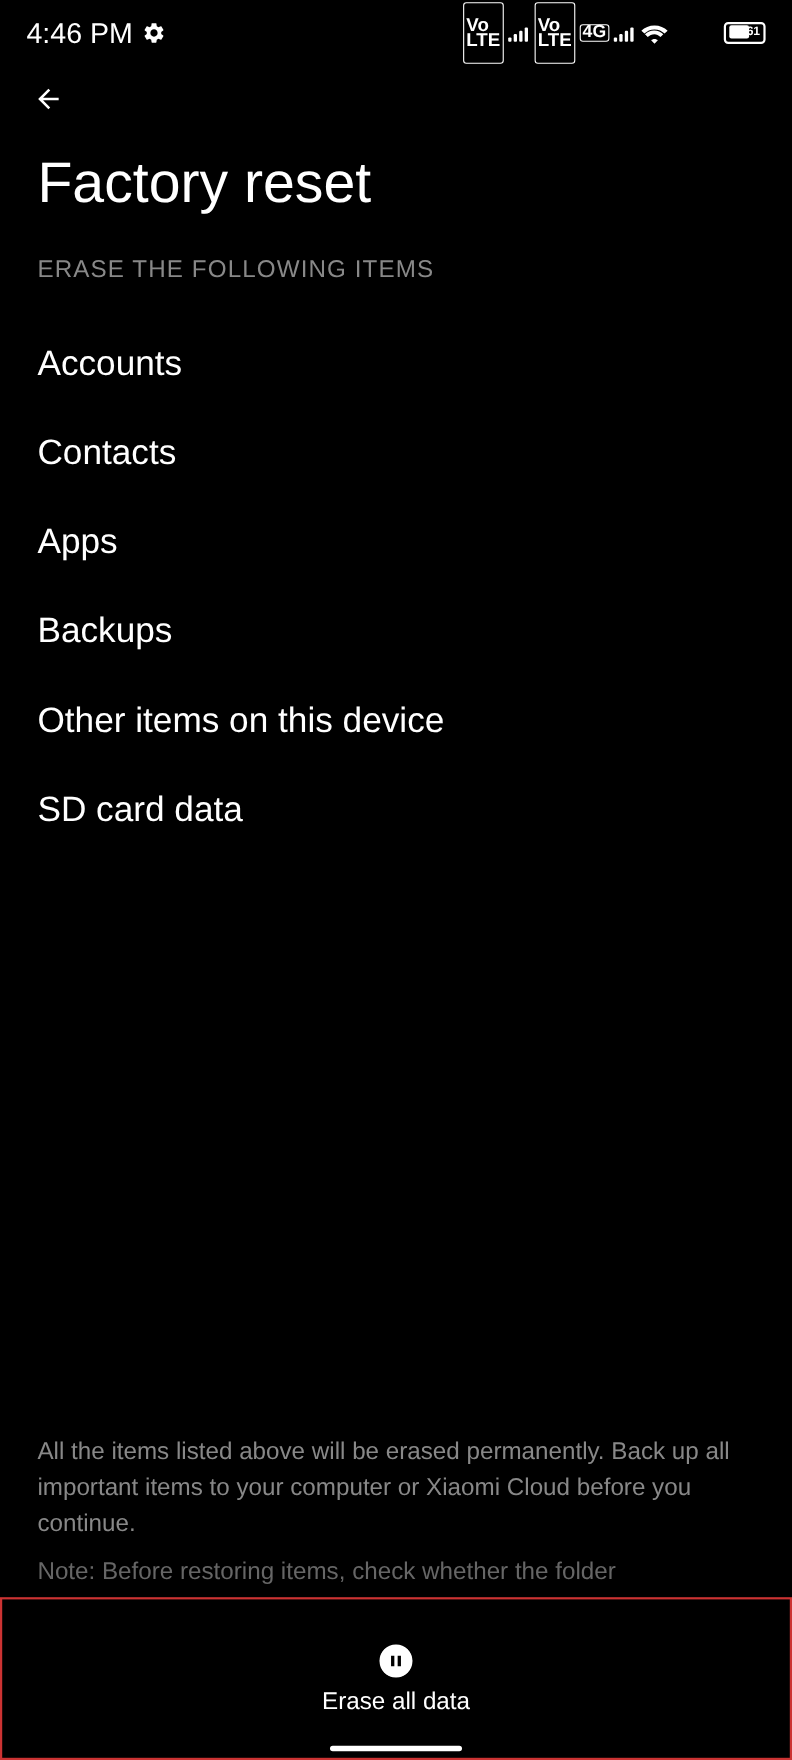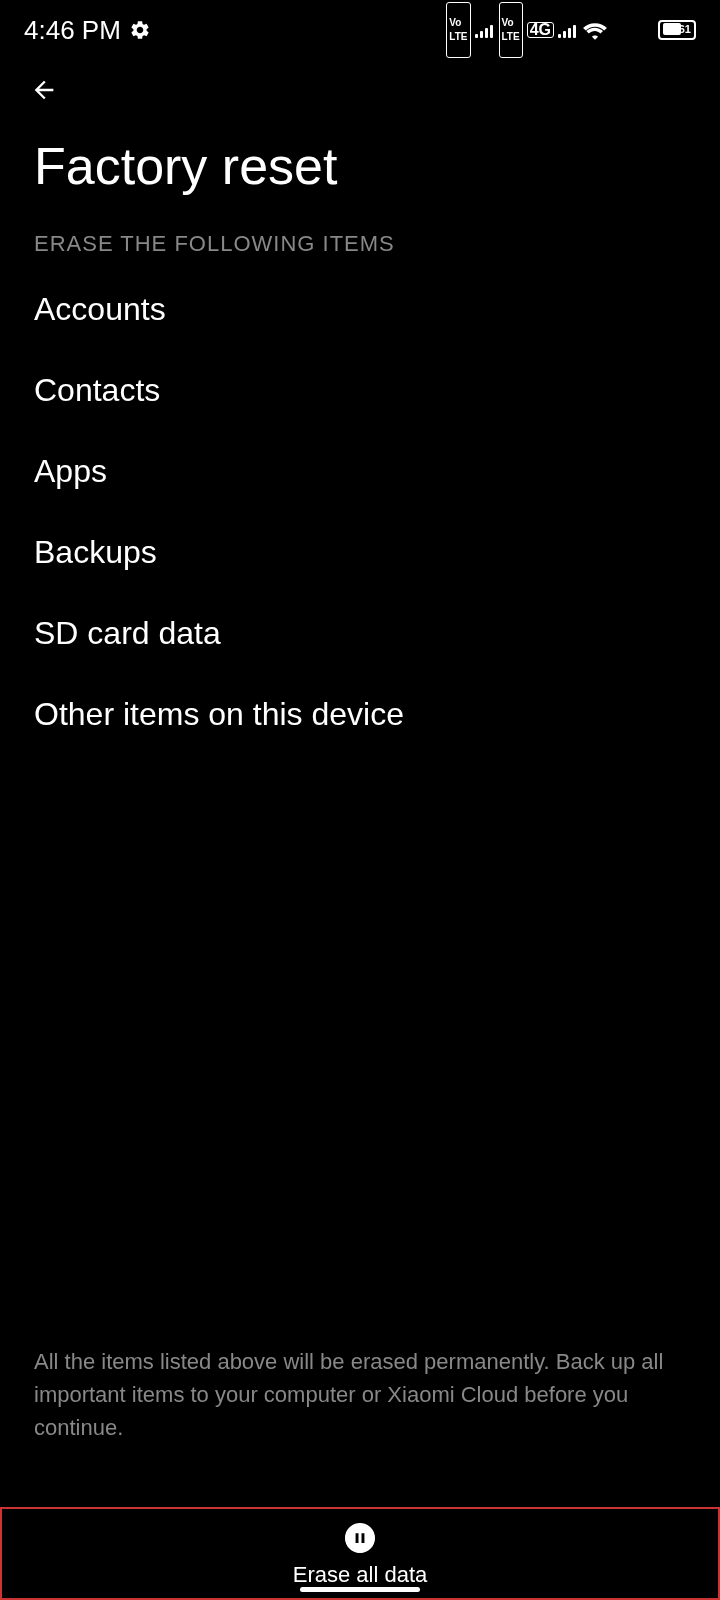--- a/index.html
+++ b/index.html
@@ -48,21 +48,21 @@
       gap: 6px;
     }
 
     .signal-group {
       display: flex;
       align-items: center;
       gap: 4px;
     }
 
     .volte-badge {
-      font-size: 10px;
+      font-size: 17px;
       font-weight: bold;
       color: #fff;
       border: 1.5px solid #fff;
       border-radius: 3px;
       padding: 13px 2px;
       line-height: 14px;
     }
 
     .signal-bars {
       display: flex;
@@ -136,21 +136,21 @@
       color: #ffffff;
       line-height: 1.1;
       margin-bottom: 36px;
     }
 
     .section-label {
       font-size: 22px;
       color: #888888;
       letter-spacing: 1px;
       font-weight: 400;
-      margin-bottom: 12px;
+      margin-bottom: 32px;
       text-transform: uppercase;
     }
 
     .erase-items-list {
       list-style: none;
     }
 
     .erase-item {
       font-size: 32px;
       font-weight: 400;
@@ -179,21 +179,21 @@
       color: #666666;
       line-height: 1.5;
     }
 
     
     .erase-btn-container {
       position: absolute;
       bottom: 0;
       left: 0;
       right: 0;
-      height: 93px;
+      height: 148px;
       display: flex;
       justify-content: center;
       align-items: center;
       border: 2.5px solid #cc3333;
       background: #000000;
     }
 
     .erase-btn {
       display: flex;
       flex-direction: column;
@@ -280,27 +280,28 @@
 </div>
 
 <div class="main-content">
   <h1 class="page-title">Factory reset</h1>
   <p class="section-label">ERASE THE FOLLOWING ITEMS</p>
   <ul class="erase-items-list">
     <li class="erase-item">Accounts</li>
     <li class="erase-item">Contacts</li>
     <li class="erase-item">Apps</li>
     <li class="erase-item">Backups</li>
+    <li class="erase-item">Other items on this device</li>
     <li class="erase-item">SD card data</li>
-    <li class="erase-item">Other items on this device</li>
   </ul>
 </div>
 
 <div class="bottom-info">
   <p>All the items listed above will be erased permanently. Back up all important items to your computer or Xiaomi Cloud before you continue.</p>
+  <p class="note-text">Note: Before restoring items, check whether the folder</p>
 </div>
 
 <div class="erase-btn-container">
   <button class="erase-btn">
     <svg class="erase-btn-icon" viewBox="0 0 24 24" fill="white">
       <path d="M12 2C6.48 2 2 6.48 2 12s4.48 10 10 10 10-4.48 10-10S17.52 2 12 2zm-1 14H9V8h2v8zm4 0h-2V8h2v8z"></path>
       <circle cx="12" cy="12" r="9" stroke="white" stroke-width="1.5" fill="none"></circle>
       <path d="M8 8h8v8H8z" fill="none" stroke="white" stroke-width="1.5"></path>
       <path d="M10 6v2M14 6v2" stroke="white" stroke-width="1.5"></path>
     </svg>

